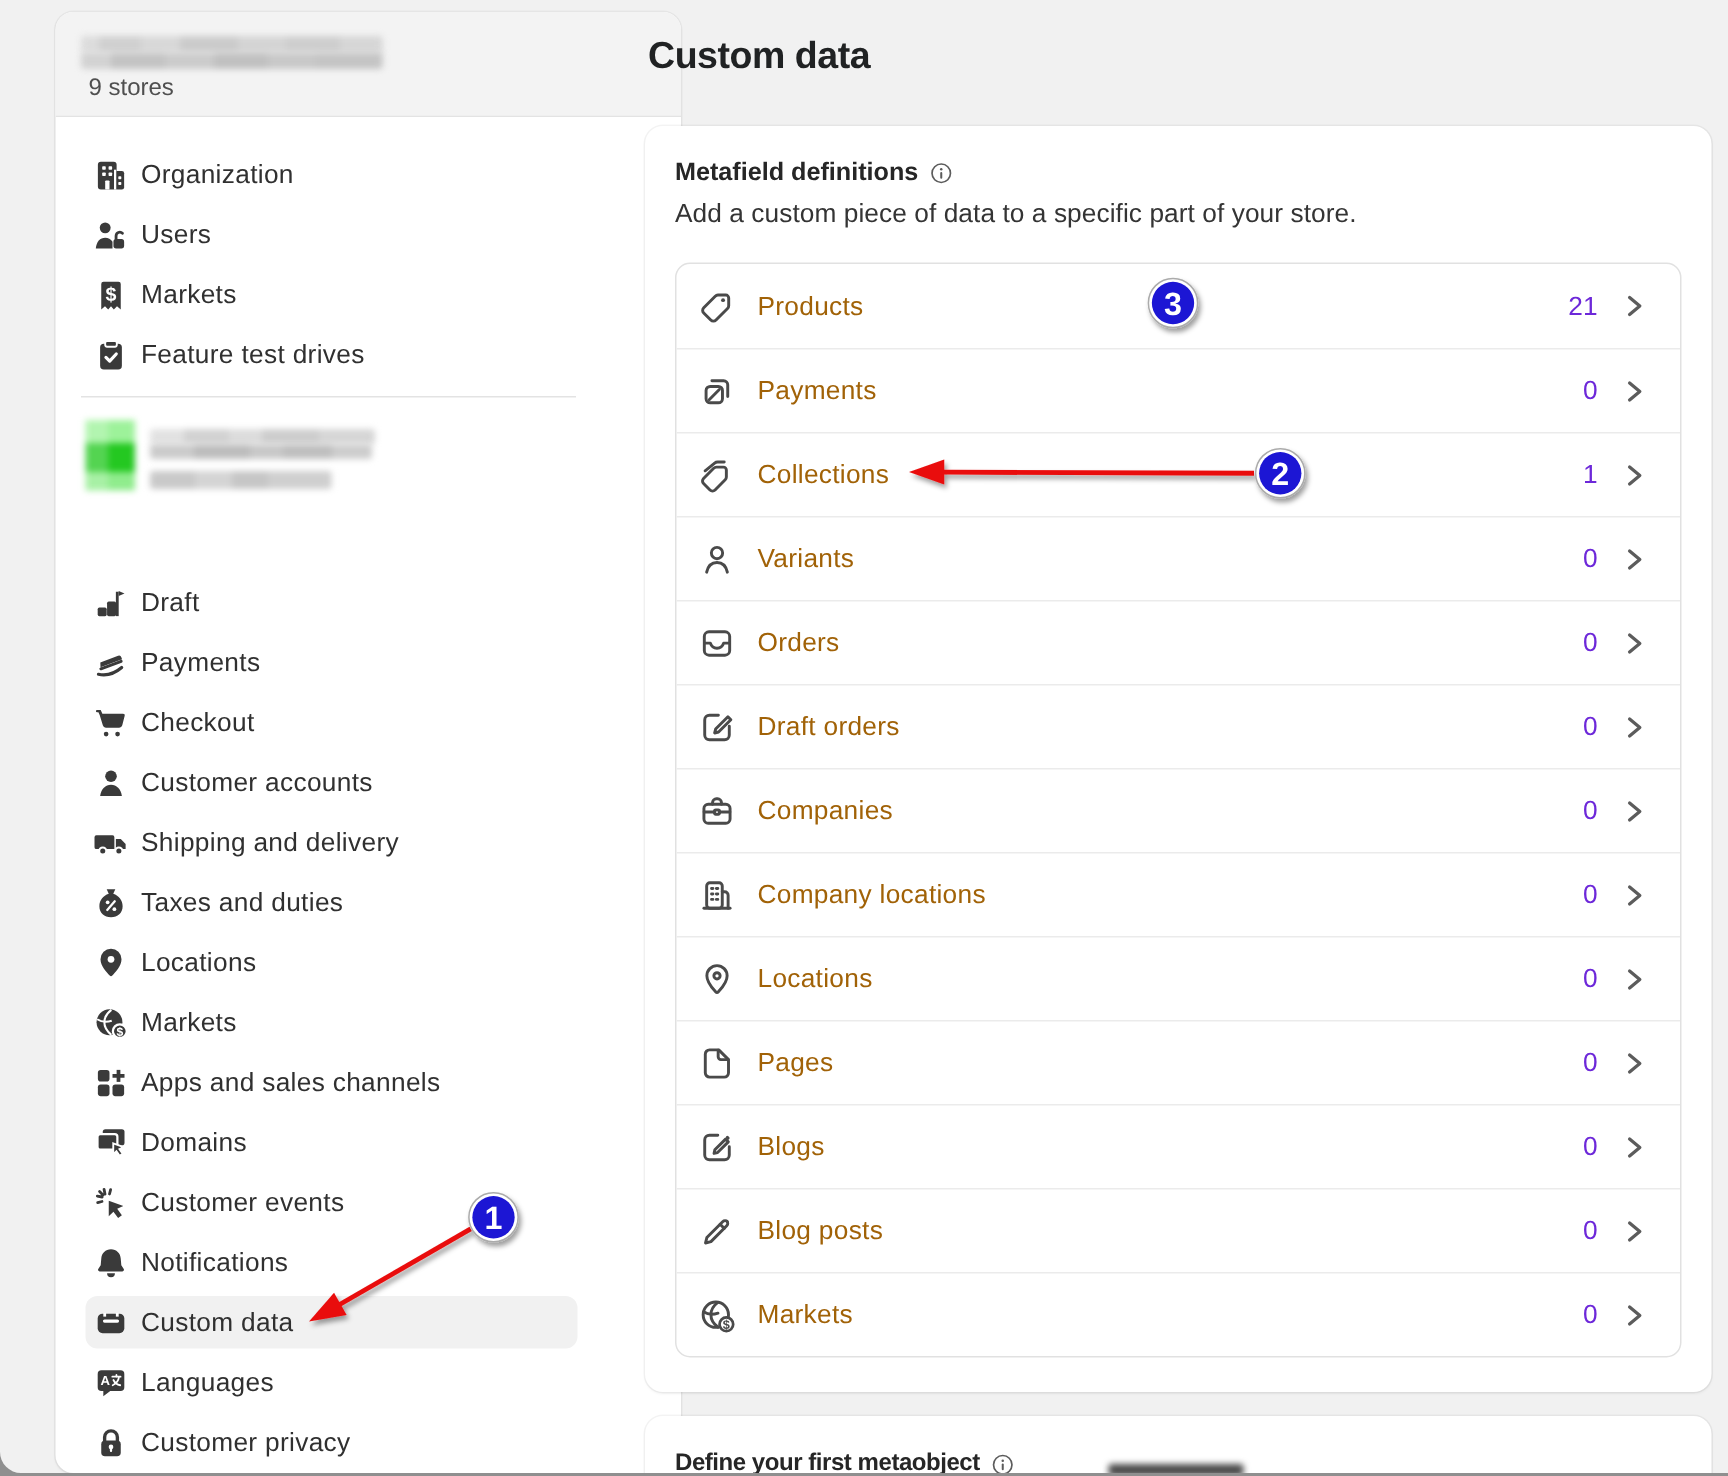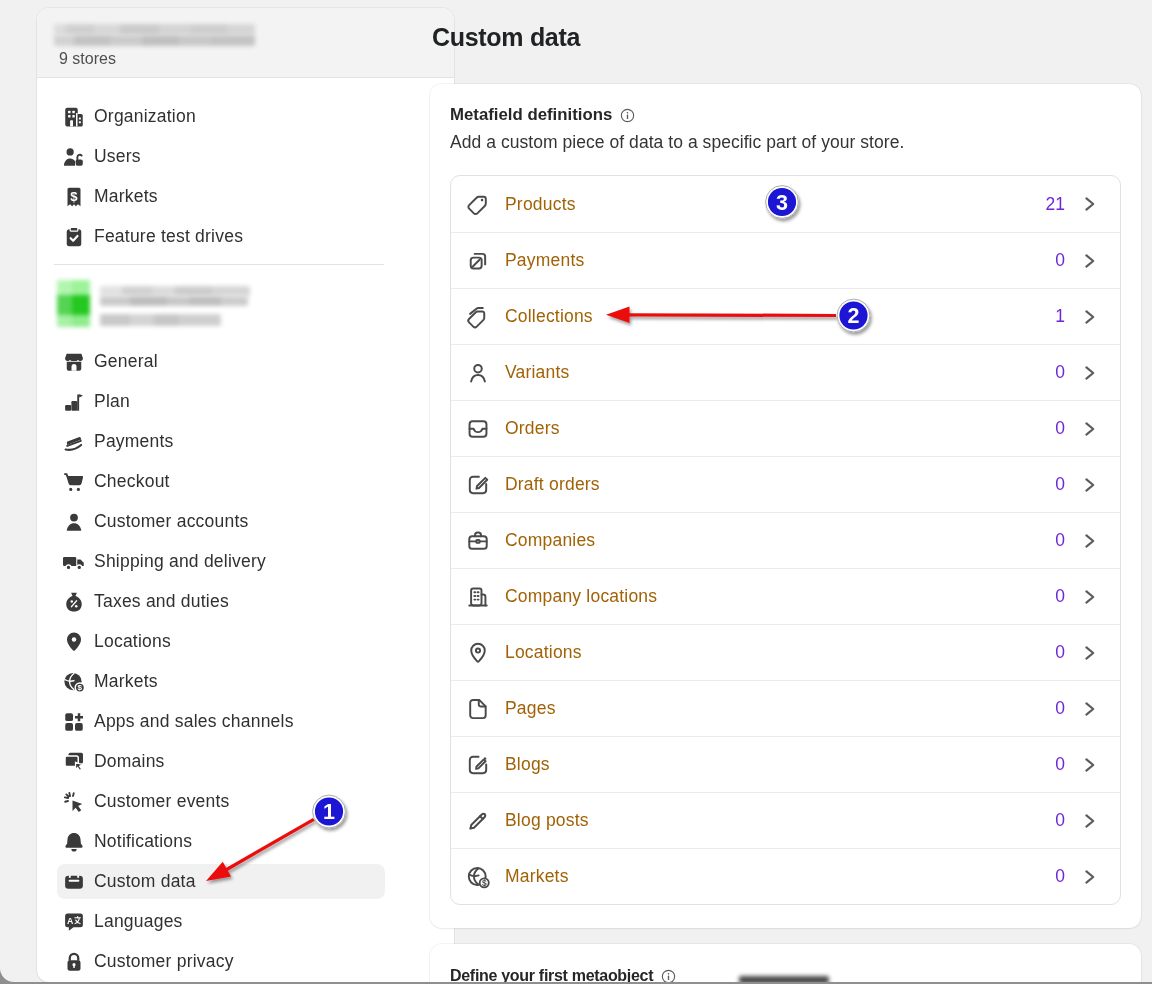--- a/index.html
+++ b/index.html
@@ -87,36 +87,28 @@
         <span class="t">Markets</span>
       </div>
     <div class="nav" style="top:208px">
         <svg viewBox="0 0 20 20">
           <rect x="4.2" y="3.7" width="11.6" height="13.7" rx="2" fill="#3a3a3a"></rect>
           <rect x="6.9" y="2.3" width="6.2" height="3" rx="1" fill="#3a3a3a" stroke="#fff" stroke-width="1"></rect>
           <path d="M7.3 11l2 2 3.5-3.8" stroke="#fff" stroke-width="1.7" fill="none" stroke-linecap="round" stroke-linejoin="round"></path>
         </svg>
         <span class="t">Feature test drives</span>
       </div>
-    <div class="nav" style="top:333px">
-        <svg viewBox="0 0 20 20">
-          <path fill="#3a3a3a" d="M4.1 3.4h11.8l1.2 3.4c.4 1.2-.7 2.4-2 2.4-.8 0-1.5-.4-1.9-1-.4.6-1.1 1-1.9 1h-2.6c-.8 0-1.5-.4-1.9-1-.4.6-1.1 1-1.9 1-1.3 0-2.4-1.2-2-2.4z"></path>
-          <path fill="#3a3a3a" d="M4.2 9.8h11.6v5.6a1.6 1.6 0 0 1-1.6 1.6H5.8a1.6 1.6 0 0 1-1.6-1.6z"></path>
-          <path d="M8 17v-3.4a2 2 0 0 1 4 0V17z" fill="#fff"></path>
-        </svg>
-        <span class="t">General</span>
-      </div>
     <div class="nav" style="top:373px">
         <svg viewBox="0 0 20 20">
           <rect x="12.6" y="4" width="1.5" height="13" fill="#3a3a3a"></rect>
           <path fill="#3a3a3a" d="M14.1 3.6l3.1 1.3-3.1 1.4z"></path>
           <rect x="2.9" y="12.4" width="4.8" height="4.6" rx=".9" fill="#3a3a3a"></rect>
           <rect x="7.9" y="9.2" width="4.8" height="7.8" rx=".9" fill="#3a3a3a"></rect>
         </svg>
-        <span class="t">Plan</span>
+        <span class="t">Draft</span>
       </div>
     <div class="nav" style="top:413px">
         <svg viewBox="0 0 20 20">
           <path fill="#3a3a3a" d="M4.3 9.7l9.5-3.6a1.3 1.3 0 0 1 1.7.8l.4 1.1-11.5 4.3z"></path>
           <path d="M4.6 13.1l10.8-4" stroke="#3a3a3a" stroke-width="1.6" fill="none" stroke-linecap="round"></path>
           <path d="M3.3 16c4.3.9 8.6-.3 12.4-3.6" stroke="#3a3a3a" stroke-width="1.7" fill="none" stroke-linecap="round"></path>
         </svg>
         <span class="t">Payments</span>
       </div>
     <div class="nav" style="top:453px">

